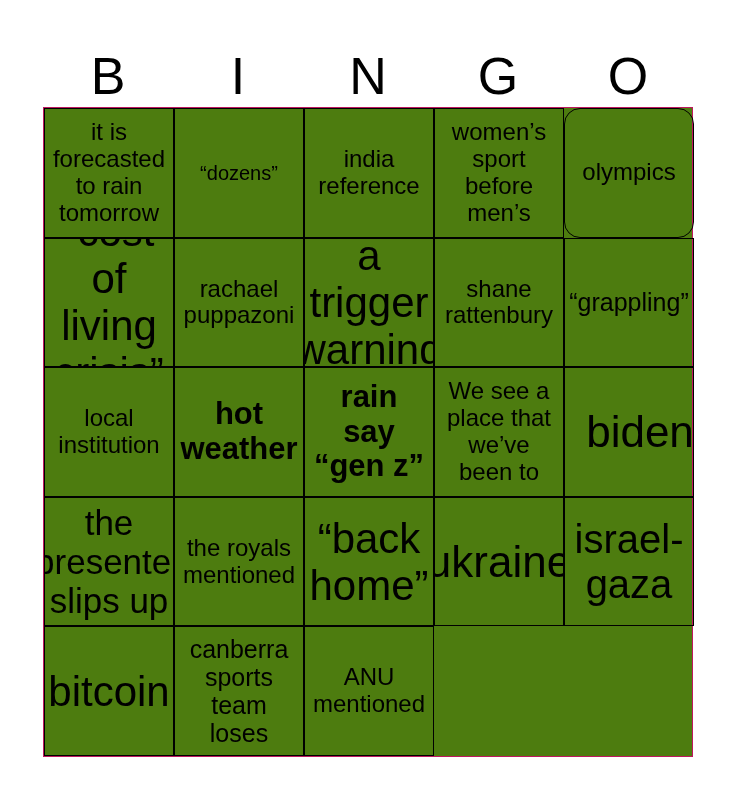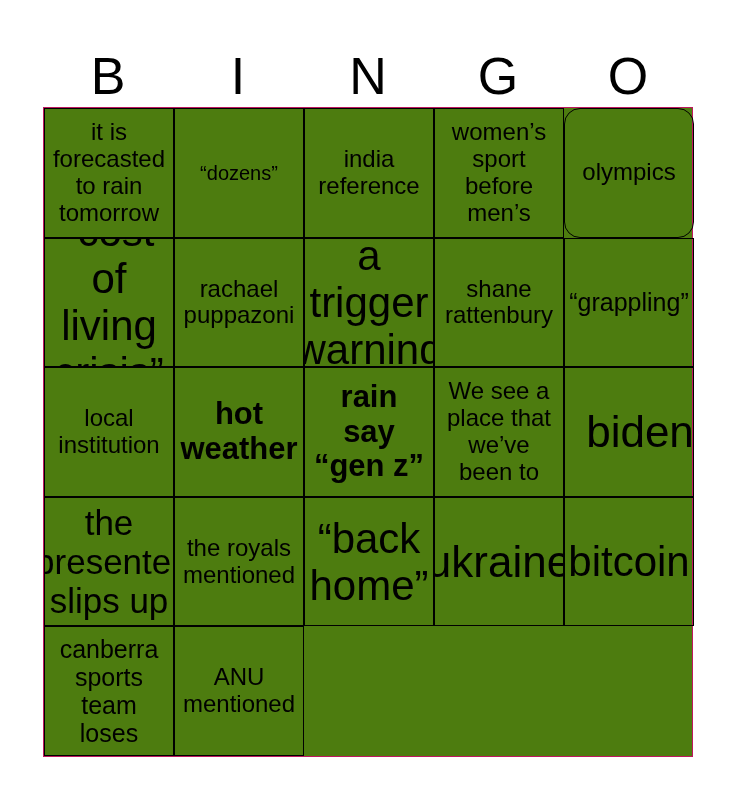--- a/index.html
+++ b/index.html
@@ -125,20 +125,22 @@
     <div class="cell fs44">biden</div>
     <div class="cell fs27">the
 presenter
 slips up</div>
     <div class="cell fs24">the royals
 mentioned</div>
     <div class="cell fs38">“back
 home”</div>
     <div class="cell fs36">ukraine</div>
 
+    <div class="cell fs40">israel-
+gaza</div>
     <div class="cell fs38">bitcoin</div>
     <div class="cell fs25">canberra
 sports
 team
 loses</div>
     <div class="cell fs24">ANU
 mentioned</div>
   </div>
 
 </div>

